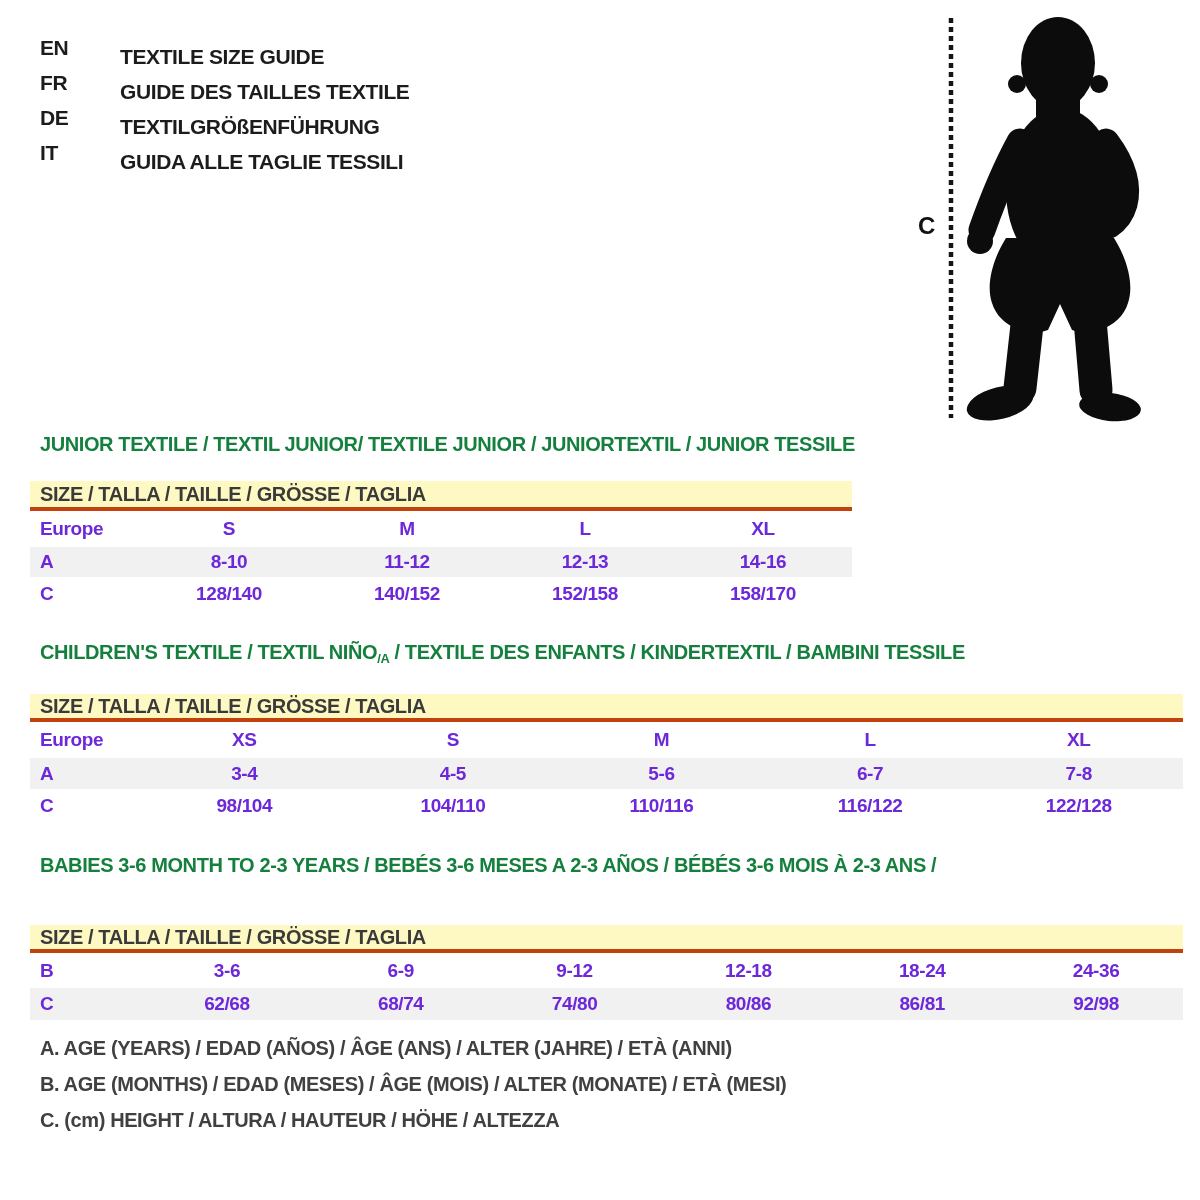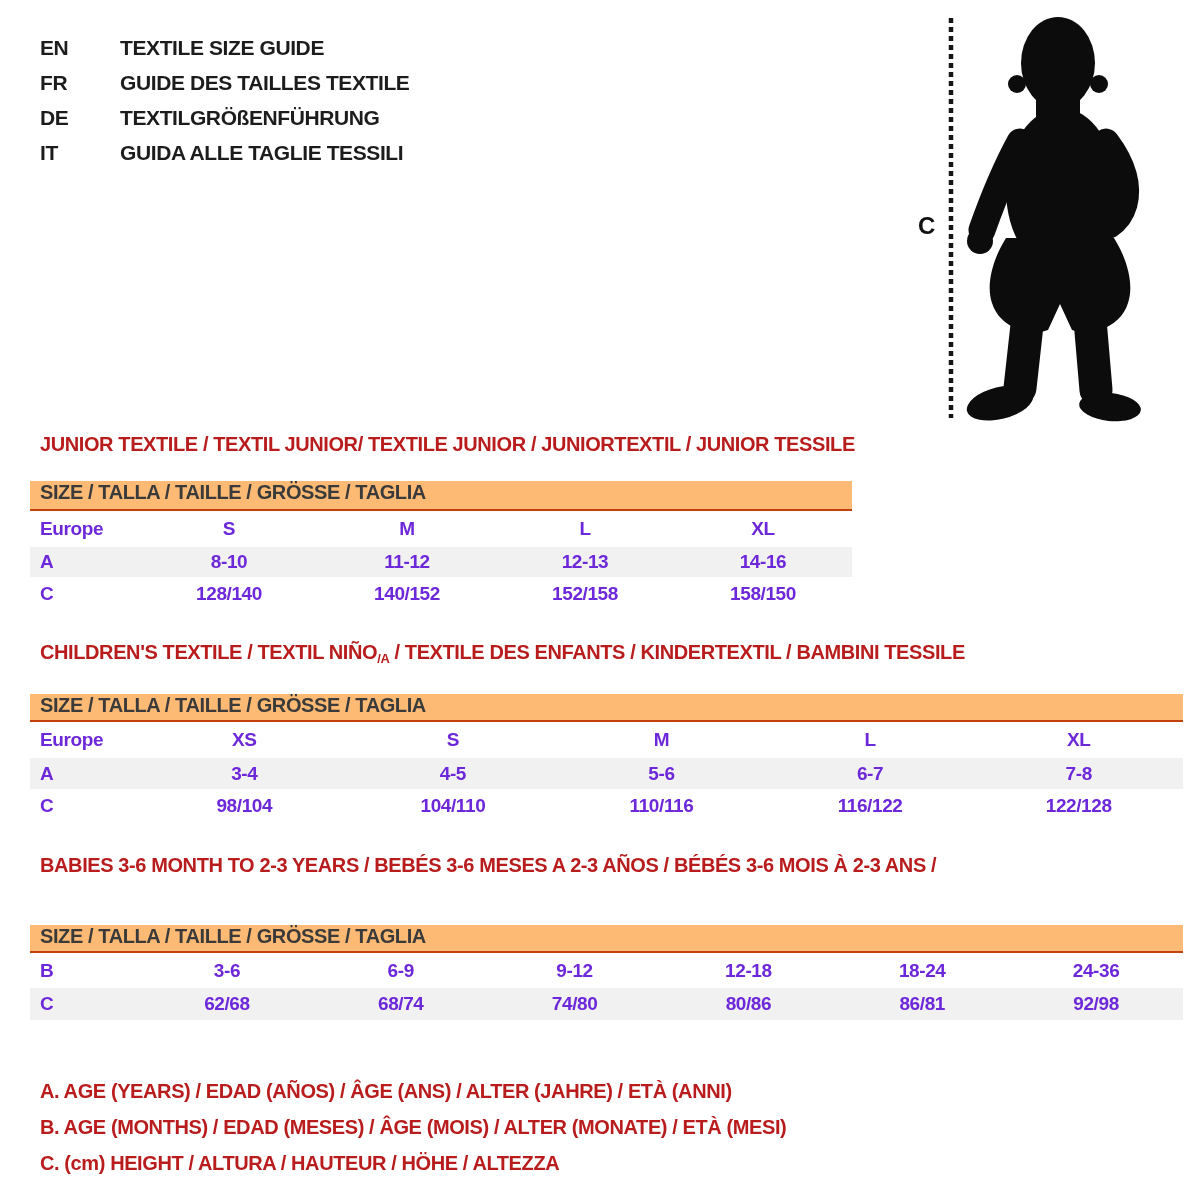--- a/index.html
+++ b/index.html
@@ -11,43 +11,43 @@
     font-weight:700;
     color:#1c1c1c;
     letter-spacing:-0.4px;
     overflow:hidden;
   }
 
   
   .lang-list { position:absolute; left:40px; top:30px; }
   .lang-row { display:flex; height:35px; line-height:35px; font-size:21px; }
   .lang-code { width:80px; }
-  .lang-title { white-space:nowrap; }
+  .lang-title { white-space:nowrap;margin-top:9px; }
 
   
   .figure { position:absolute; left:880px; top:0; width:320px; height:440px; }
   .figure svg { position:absolute; left:0; top:0; }
   .c-label { position:absolute; left:38px; top:212px; font-size:24px; color:#111; }
 
   
-  .section-title { position:absolute; left:40px; font-size:20px; white-space:nowrap; color:#b91c1c; }
+  .section-title { position:absolute; left:40px; font-size:20px; white-space:nowrap; color:#15803d; }
   .title-junior   { top:433px; }
   .title-children { top:641px; }
   .title-babies   { top:850px; line-height:31px; }
   .sub { font-size:13px; vertical-align:-4px; }
 
   
   .size-table { position:absolute; left:30px; }
   .size-table .bar {
-    background:#fdba74;
-    border-bottom:2px solid #c2410c;
+    background:#fef9c3;
+    border-bottom:4px solid #c2410c;
     color:#3a3a3a;
     font-size:20px;
     padding-left:10px;
-    display:flex; align-items:flex-start;
+    display:flex; align-items:center;
     white-space:nowrap;
   }
   .trow { display:flex; align-items:center; font-size:19px; color:#6d28d9; }
   .trow.shaded { background:#f1f1f1; }
   .tlabel { width:110px; padding-left:10px; }
   .tcell { flex:1; text-align:center; }
 
   .table-junior   { top:481px; width:822px; }
   .table-junior .bar { height:30px; }
   .table-junior .row-head { height:36px; }
@@ -59,21 +59,21 @@
   .table-children .row-head { height:36px; }
   .table-children .row-a { height:31px; }
   .table-children .row-c { height:34px; }
 
   .table-babies   { top:925px; width:1153px; }
   .table-babies .bar { height:28px; }
   .table-babies .row-b { height:35px; }
   .table-babies .row-c { height:32px; }
 
   
-  .legend { position:absolute; left:40px; top:1073px; font-size:20px; line-height:36px; color:#b91c1c; }
+  .legend { position:absolute; left:40px; top:1030px; font-size:20px; line-height:36px; color:#404040; }
   .legend div { white-space:nowrap; }
 </style>
 </head>
 <body>
 
 <div class="lang-list">
   <div class="lang-row">
     <span class="lang-code">EN</span>
     <span class="lang-title">TEXTILE SIZE GUIDE</span>
   </div>
@@ -142,21 +142,21 @@
     <span class="tcell">8-10</span>
     <span class="tcell">11-12</span>
     <span class="tcell">12-13</span>
     <span class="tcell">14-16</span>
   </div>
   <div class="trow row-c">
     <span class="tlabel">C</span>
     <span class="tcell">128/140</span>
     <span class="tcell">140/152</span>
     <span class="tcell">152/158</span>
-    <span class="tcell">158/150</span>
+    <span class="tcell">158/170</span>
   </div>
 </div>
 
 <div class="section-title title-children">
   <span>CHILDREN'S TEXTILE / TEXTIL NIÑO</span><span class="sub">/A</span><span> / TEXTILE DES ENFANTS / KINDERTEXTIL / BAMBINI TESSILE</span>
 </div>
 
 <div class="size-table table-children">
   <div class="bar">
     <span>SIZE / TALLA / TAILLE / GRÖSSE / TAGLIA</span>

